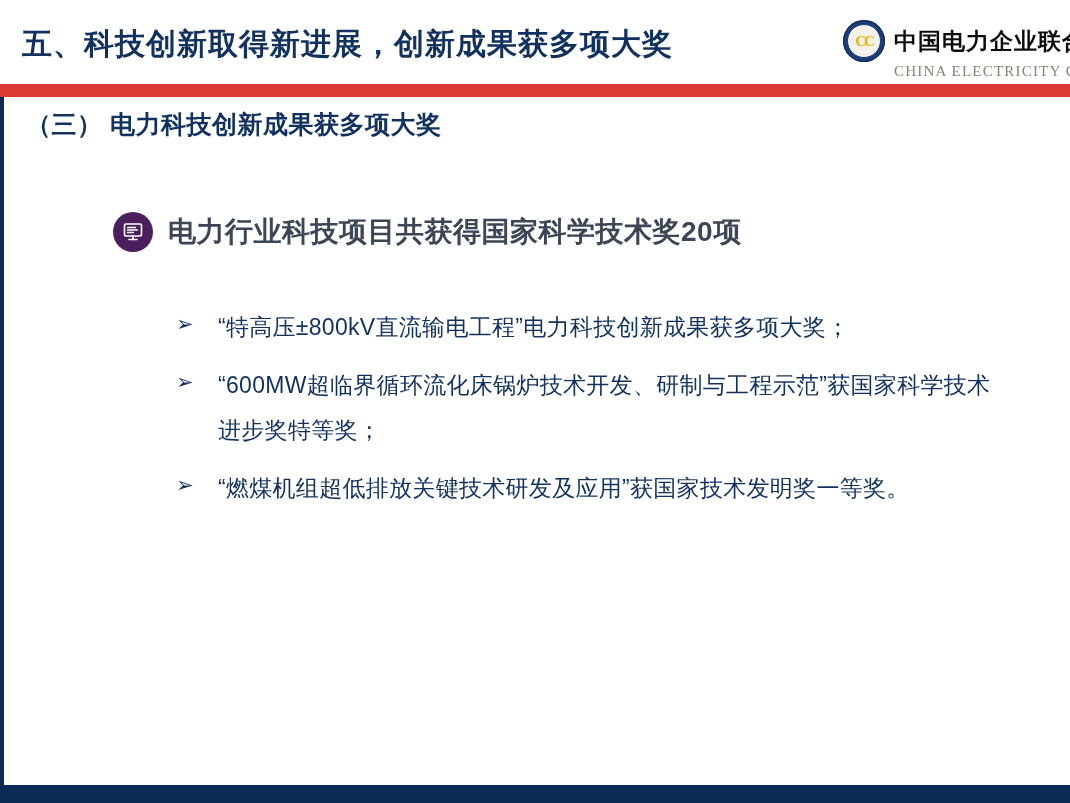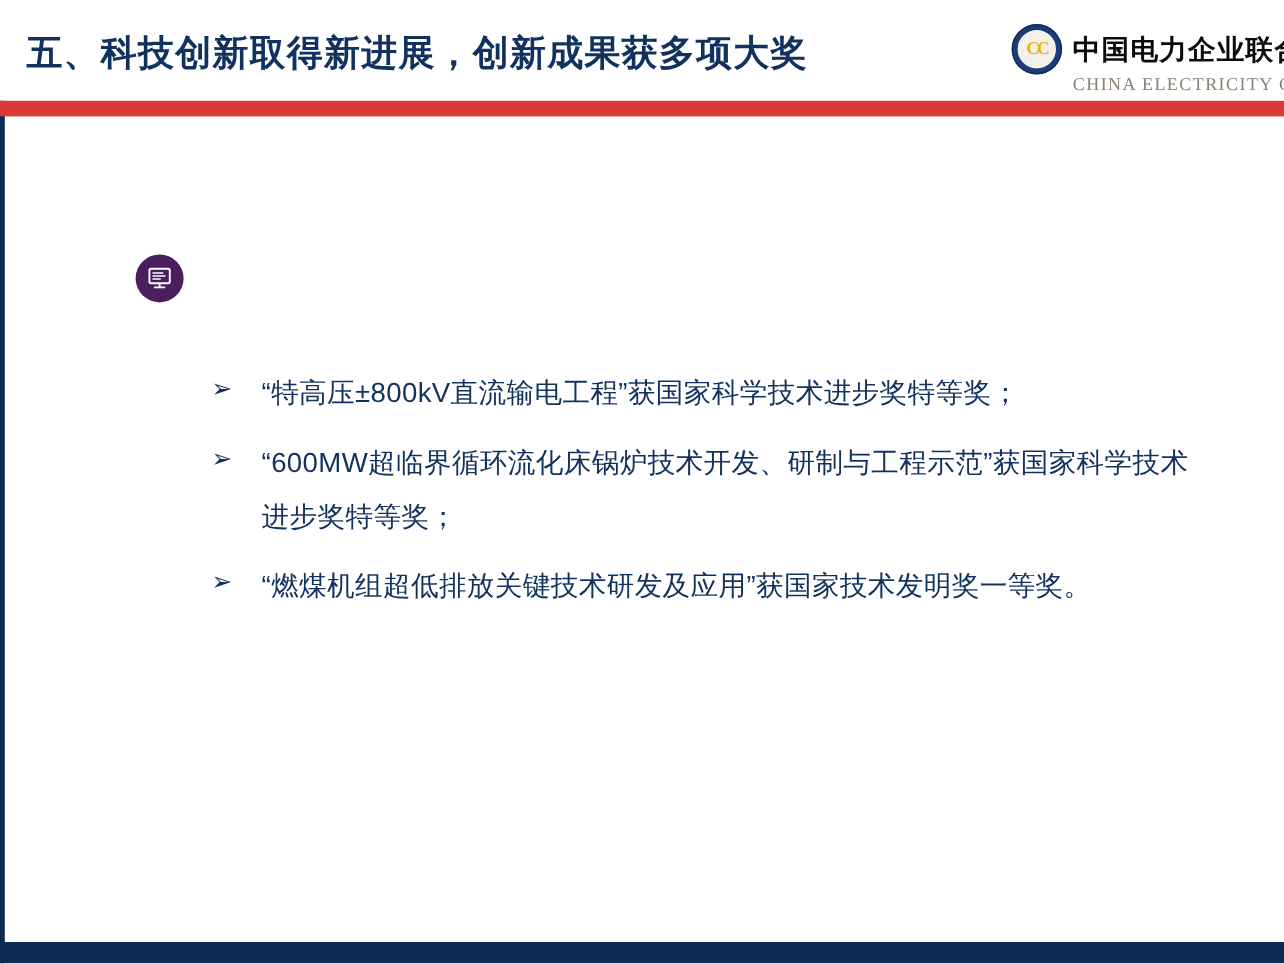--- a/index.html
+++ b/index.html
@@ -230,37 +230,39 @@
           <div class="monogram">CC</div>
         </div>
         <div class="logo-cn">中国电力企业联合会</div>
       </div>
       <div class="logo-en">CHINA ELECTRICITY COUNCIL</div>
     </div>
   </div>
 
   <div class="red-bar"></div>
 
+  <div class="subtitle">（三） 电力科技创新成果获多项大奖</div>
 
   <div class="content">
 
     <div class="section-heading">
       <span class="bullet-icon">
         <svg width="22" height="22" viewBox="0 0 22 22" aria-hidden="true">
           <rect x="2.5" y="3" width="17" height="12" rx="1.5" fill="none" stroke="#ffffff" stroke-width="1.6"></rect>
           <path d="M5.5 6.5h8M5.5 9h10M5.5 11.5h6" stroke="#ffffff" stroke-width="1.3" stroke-linecap="round"></path>
           <path d="M11 15v3M7 18.5h8" stroke="#ffffff" stroke-width="1.6" stroke-linecap="round"></path>
         </svg>
       </span>
+      <span class="section-heading-text">电力行业科技项目共获得国家科学技术奖20项</span>
     </div>
 
     <div class="bullet-list">
       <div class="bullet-item">
         <span class="bullet-marker">➢</span>
-        <span class="bullet-text">“特高压±800kV直流输电工程”获国家科学技术进步奖特等奖；</span>
+        <span class="bullet-text">“特高压±800kV直流输电工程”电力科技创新成果获多项大奖；</span>
       </div>
       <div class="bullet-item">
         <span class="bullet-marker">➢</span>
         <span class="bullet-text">“600MW超临界循环流化床锅炉技术开发、研制与工程示范”获国家科学技术进步奖特等奖；</span>
       </div>
       <div class="bullet-item">
         <span class="bullet-marker">➢</span>
         <span class="bullet-text">“燃煤机组超低排放关键技术研发及应用”获国家技术发明奖一等奖。</span>
       </div>
     </div>

